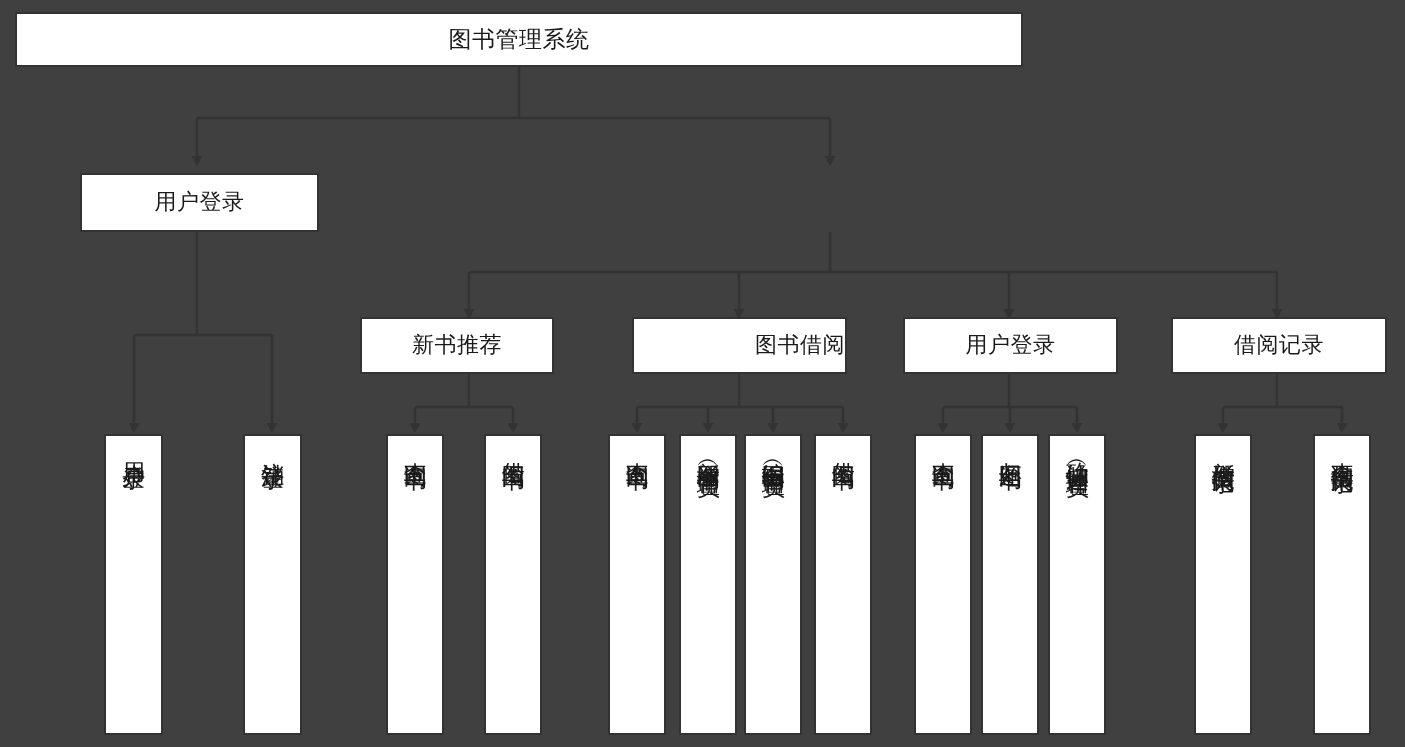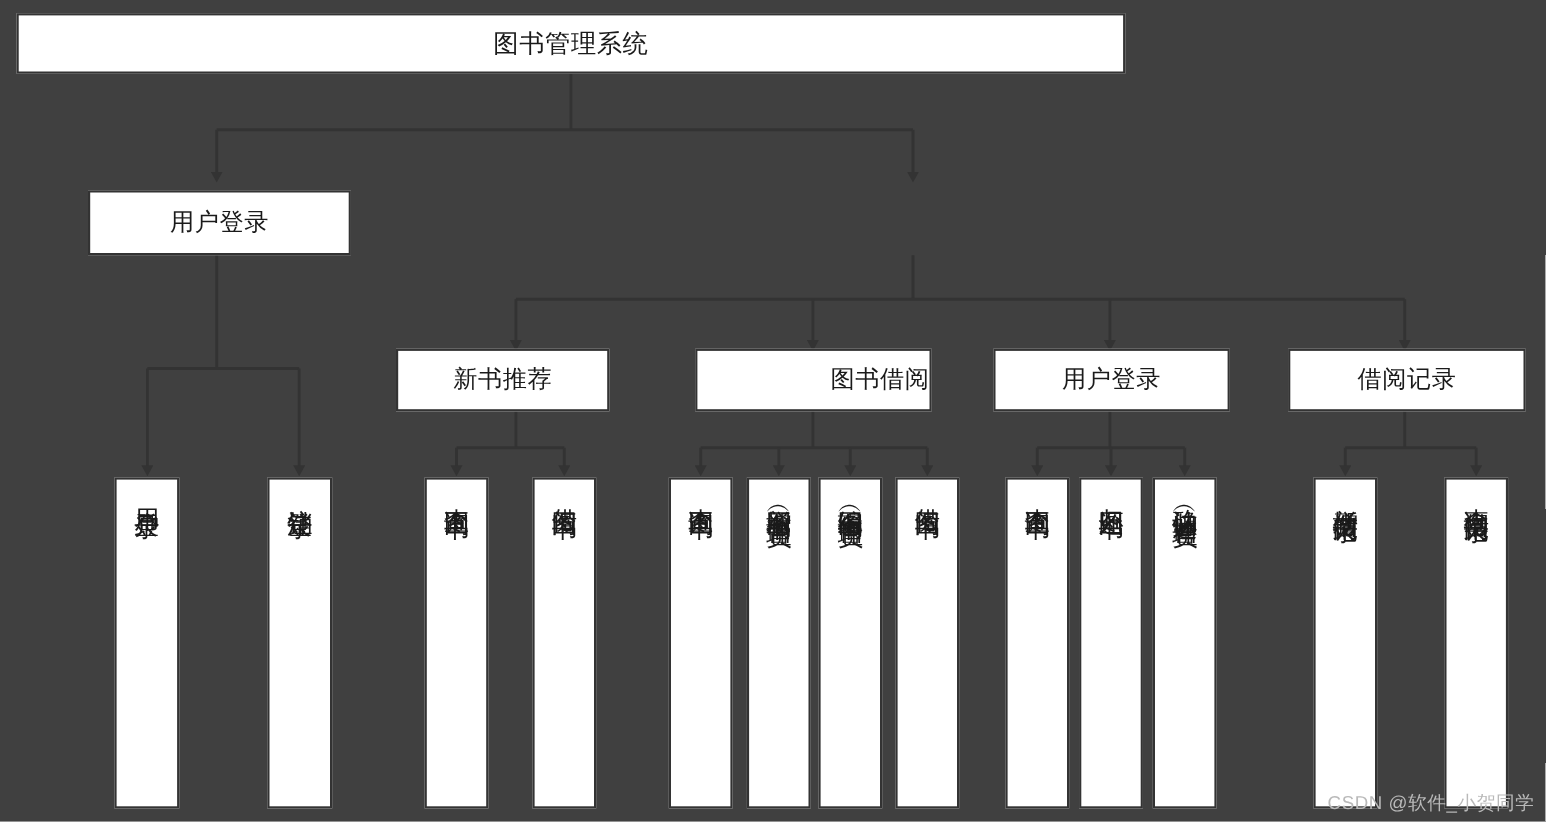--- a/index.html
+++ b/index.html
@@ -183,15 +183,14 @@
     <span class="node-label">确认归还（管理员）</span>
   </div>
 
   <div class="node vertical" style="left:1194px; top:434px; width:58px; height:301px;">
     <span class="node-label">新增借阅记录</span>
   </div>
   <div class="node vertical" style="left:1313px; top:434px; width:58px; height:301px;">
     <span class="node-label">查询借阅记录</span>
   </div>
 
-  <div id="watermark">CSDN @软件_小贺同学</div>
 
 </div>
 
 </body></html>

